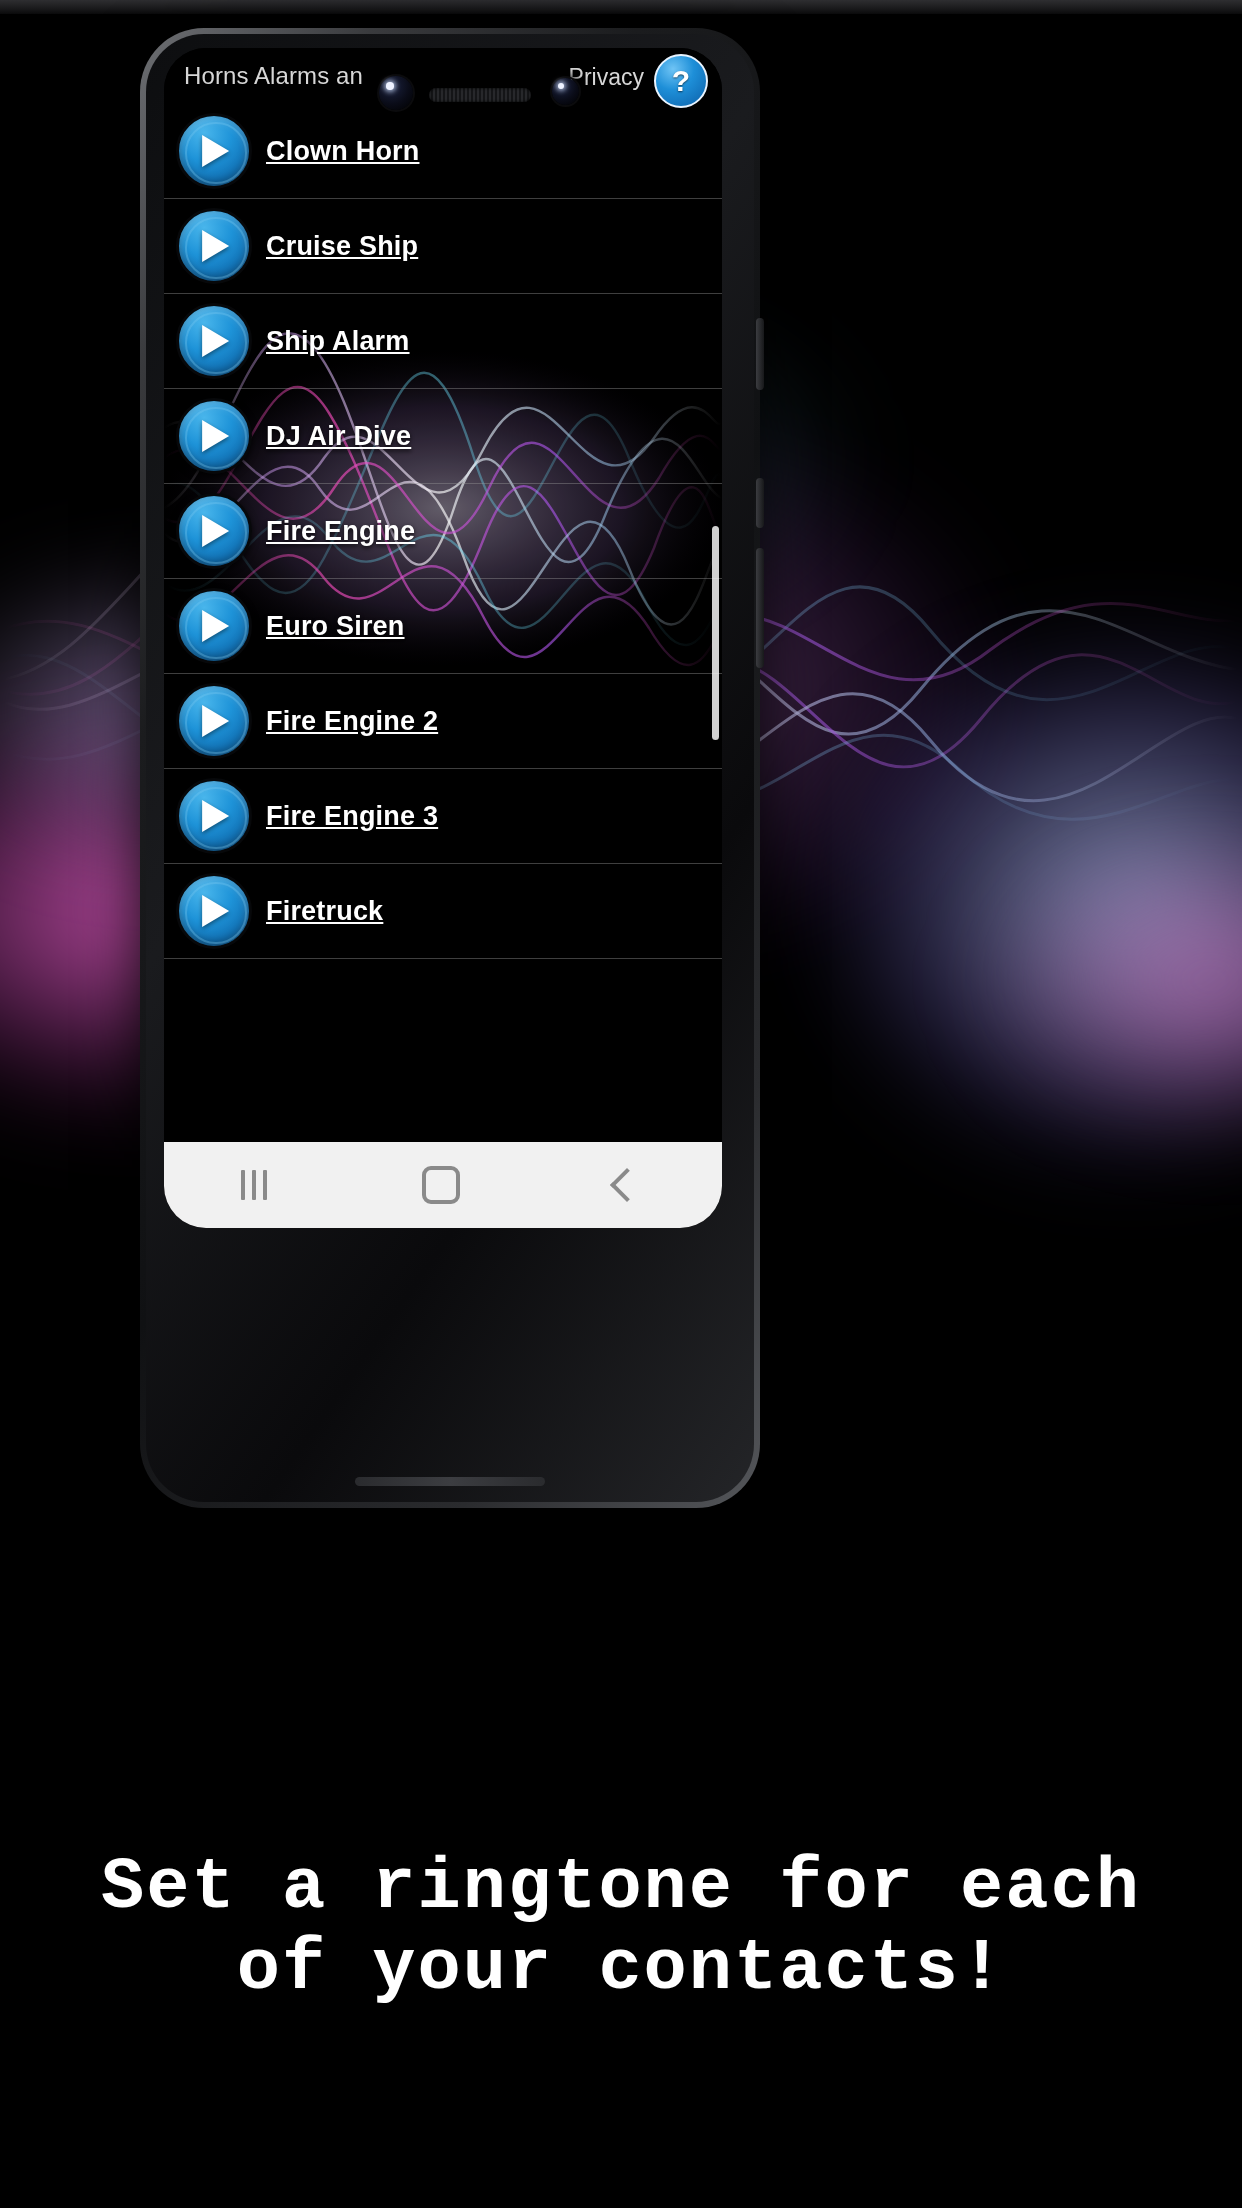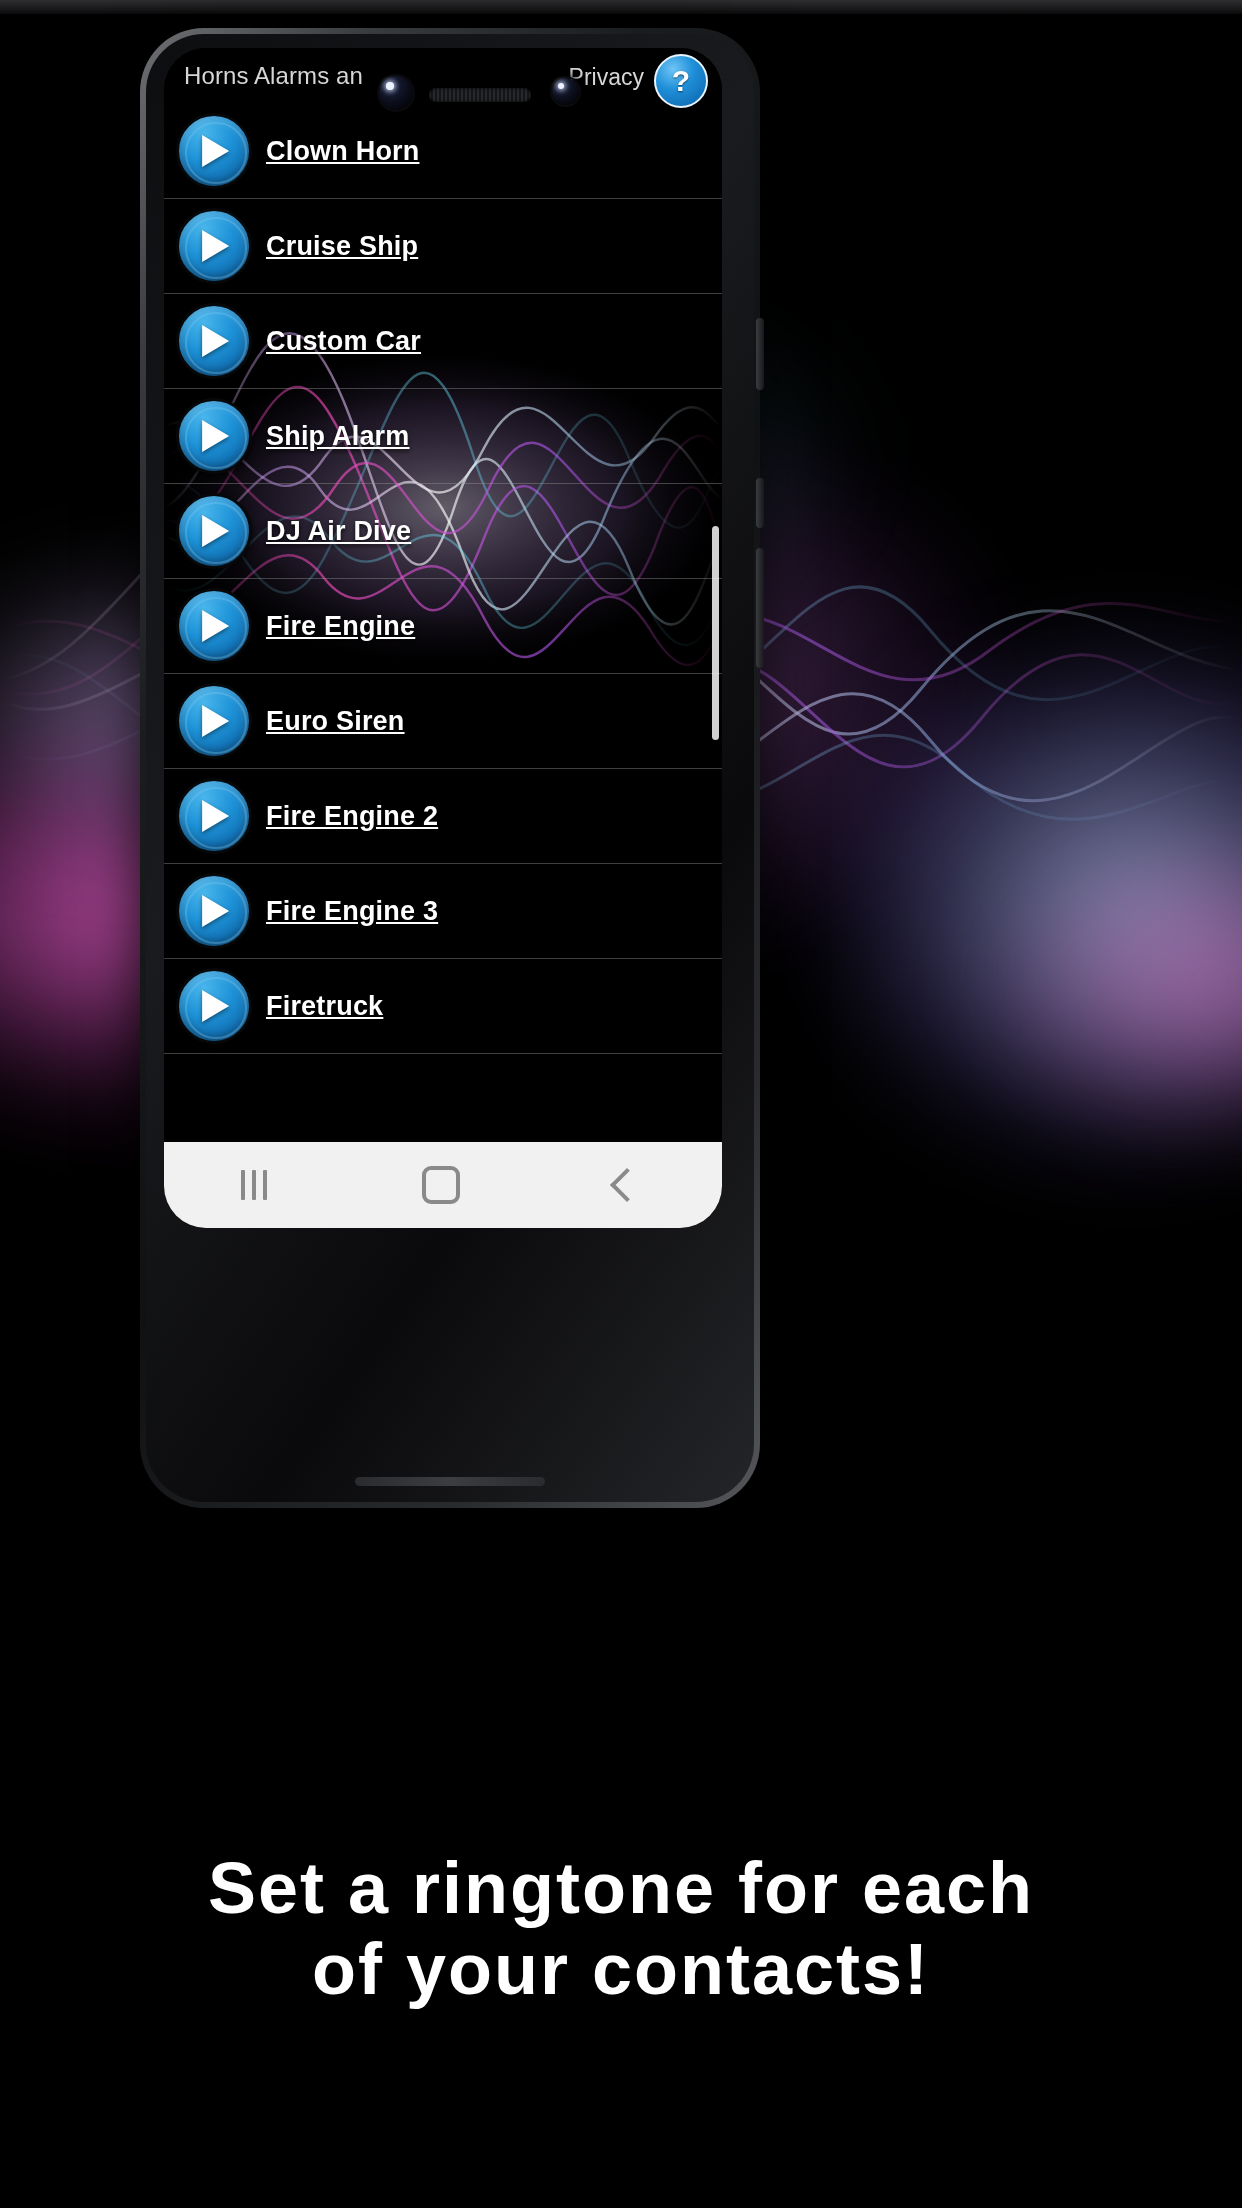--- a/index.html
+++ b/index.html
@@ -103,21 +103,21 @@
   .nav-home{width:30px;height:30px;border:4px solid #8a8a8a;border-radius:9px;}
   .nav-back{width:20px;height:20px;border-left:4px solid #8a8a8a;border-bottom:4px solid #8a8a8a;
             transform:rotate(45deg);margin-right:6px;}
 
   .chin{position:absolute;left:50%;transform:translateX(-50%);bottom:22px;
         width:190px;height:9px;border-radius:6px;
         background:linear-gradient(90deg,#2a2b2e,#3c3d41,#2a2b2e);}
 
   
   .caption{position:absolute;left:0;right:0;top:1848px;text-align:center;color:#fff;
-           font-family:Liberation Sans, sans-serif;font-weight:bold;font-size:72px;line-height:1.12;
+           font-family:Liberation Mono, monospace;font-weight:bold;font-size:72px;line-height:1.12;
            letter-spacing:2px;}
   .caption div{white-space:nowrap;}
 </style>
 </head>
 <body>
 
 <div class="promo">
   <div class="topbar"></div>
 
   <svg class="wave" viewBox="0 0 1242 700" preserveAspectRatio="none">
@@ -232,26 +232,20 @@
           <div class="row">
             <div class="play">
                 <span class="tri"></span>
               </div>
             <div class="row-label">Cruise Ship</div>
           </div>
           <div class="row">
             <div class="play">
                 <span class="tri"></span>
               </div>
-            <div class="row-label">Custom Car</div>
-          </div>
-          <div class="row">
-            <div class="play">
-                <span class="tri"></span>
-              </div>
             <div class="row-label">Ship Alarm</div>
           </div>
           <div class="row">
             <div class="play">
                 <span class="tri"></span>
               </div>
             <div class="row-label">DJ Air Dive</div>
           </div>
           <div class="row">
             <div class="play">

